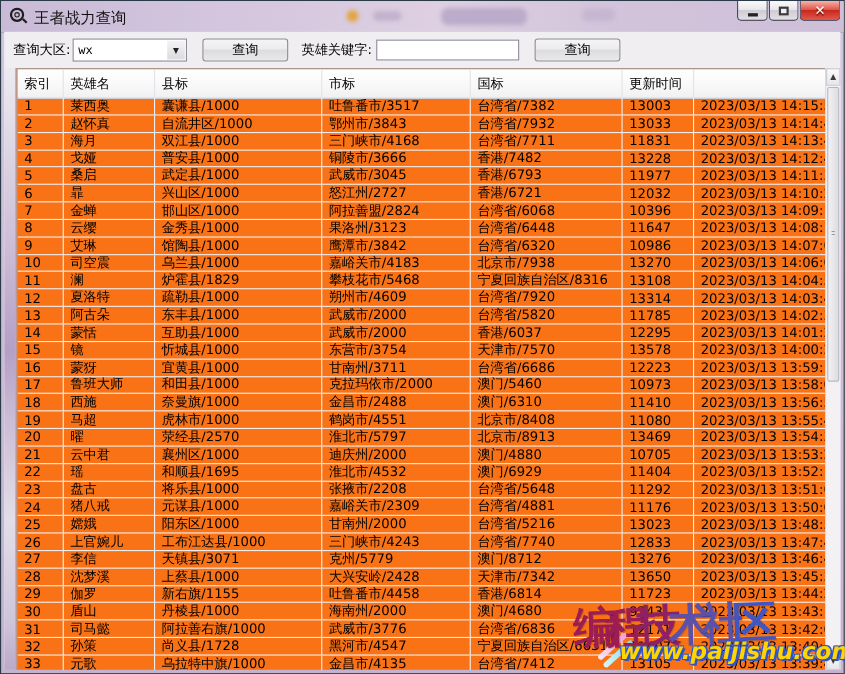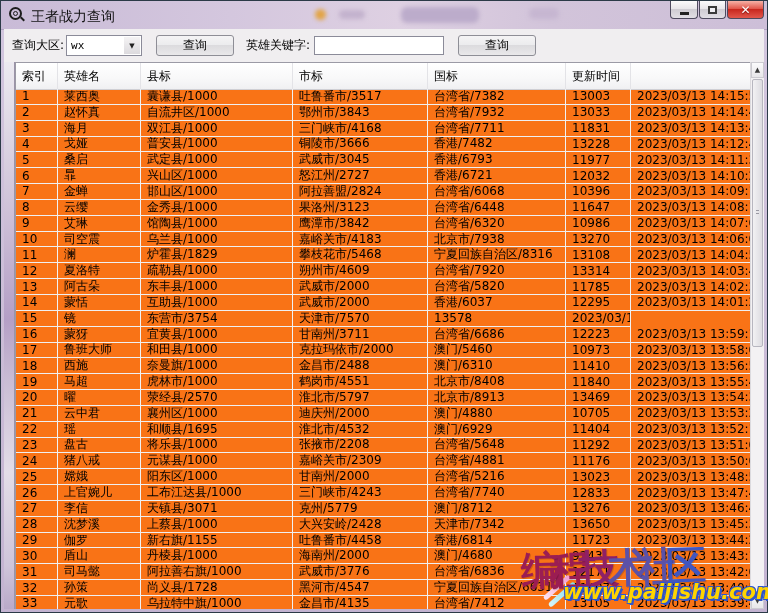--- a/index.html
+++ b/index.html
@@ -31,21 +31,21 @@
   .winbtn.close{width:37px;background:linear-gradient(180deg,#f6b1a6 0%,#e1574b 45%,#c8281e 50%,#e2574b 100%);}
   .glyph-min{width:9px;height:3px;background:#222;margin-top:7px;}
   .glyph-max{width:9px;height:8px;border:2px solid #3a3a3a;box-sizing:border-box;background:#efeef2;}
   .glyph-close{color:#fff;font-size:12px;font-weight:bold;line-height:1;text-shadow:0 1px 1px #7e120c;}
   
   .client{position:absolute;left:3px;right:3px;top:28px;bottom:3px;background:#f0eef0;}
   
   .toolbar{position:absolute;left:0;right:12px;top:0;height:33px;background:#f0eef0;
            border-bottom:1px solid #e2dfe2;display:flex;align-items:center;font-size:12px;color:#000;}
   .tb-label{margin-left:8px;white-space:nowrap;}
-  .combo{width:76px;height:21px;margin-left:2px;background:#fff;border:1px solid #8b8b99;
+  .combo{width:104px;height:21px;margin-left:2px;background:#fff;border:1px solid #8b8b99;
          position:relative;display:flex;align-items:center;box-sizing:border-box;text-align:center;}
   .combo .val{font-family:"DejaVu Sans Mono",monospace;font-size:11px;padding-left:4px;}
   .combo .arrowbox{position:absolute;right:1px;top:1px;bottom:1px;width:16px;
                    background:linear-gradient(180deg,#f4f3f4,#dcdade);display:flex;align-items:center;justify-content:center;}
   .combo .arrowbox span{font-size:7px;color:#222;}
   .btn{width:78px;height:21px;margin-left:14px;box-sizing:border-box;
        border:1px solid #8e8e96;border-radius:3px;
        background:linear-gradient(180deg,#f5f4f5 0%,#ececee 45%,#dcdbde 50%,#e9e8ea 100%);
        display:flex;align-items:center;justify-content:center;font-size:12px;color:#000;}
   .kw-label{margin-left:12px;}
@@ -268,20 +268,21 @@
             <div class="td">蒙恬</div>
             <div class="td">互助县/1000</div>
             <div class="td">武威市/2000</div>
             <div class="td">香港/6037</div>
             <div class="td">12295</div>
             <div class="td">2023/03/13 14:01:25</div>
           </div>
           <div class="tr">
             <div class="td">15</div>
             <div class="td">镜</div>
+            <div class="td">忻城县/1000</div>
             <div class="td">东营市/3754</div>
             <div class="td">天津市/7570</div>
             <div class="td">13578</div>
             <div class="td">2023/03/13 14:00:21</div>
           </div>
           <div class="tr">
             <div class="td">16</div>
             <div class="td">蒙犽</div>
             <div class="td">宜黄县/1000</div>
             <div class="td">甘南州/3711</div>
@@ -306,21 +307,21 @@
             <div class="td">澳门/6310</div>
             <div class="td">11410</div>
             <div class="td">2023/03/13 13:56:56</div>
           </div>
           <div class="tr">
             <div class="td">19</div>
             <div class="td">马超</div>
             <div class="td">虎林市/1000</div>
             <div class="td">鹤岗市/4551</div>
             <div class="td">北京市/8408</div>
-            <div class="td">11840</div>
+            <div class="td">11080</div>
             <div class="td">2023/03/13 13:55:48</div>
           </div>
           <div class="tr">
             <div class="td">20</div>
             <div class="td">曜</div>
             <div class="td">荥经县/2570</div>
             <div class="td">淮北市/5797</div>
             <div class="td">北京市/8913</div>
             <div class="td">13469</div>
             <div class="td">2023/03/13 13:54:37</div>

